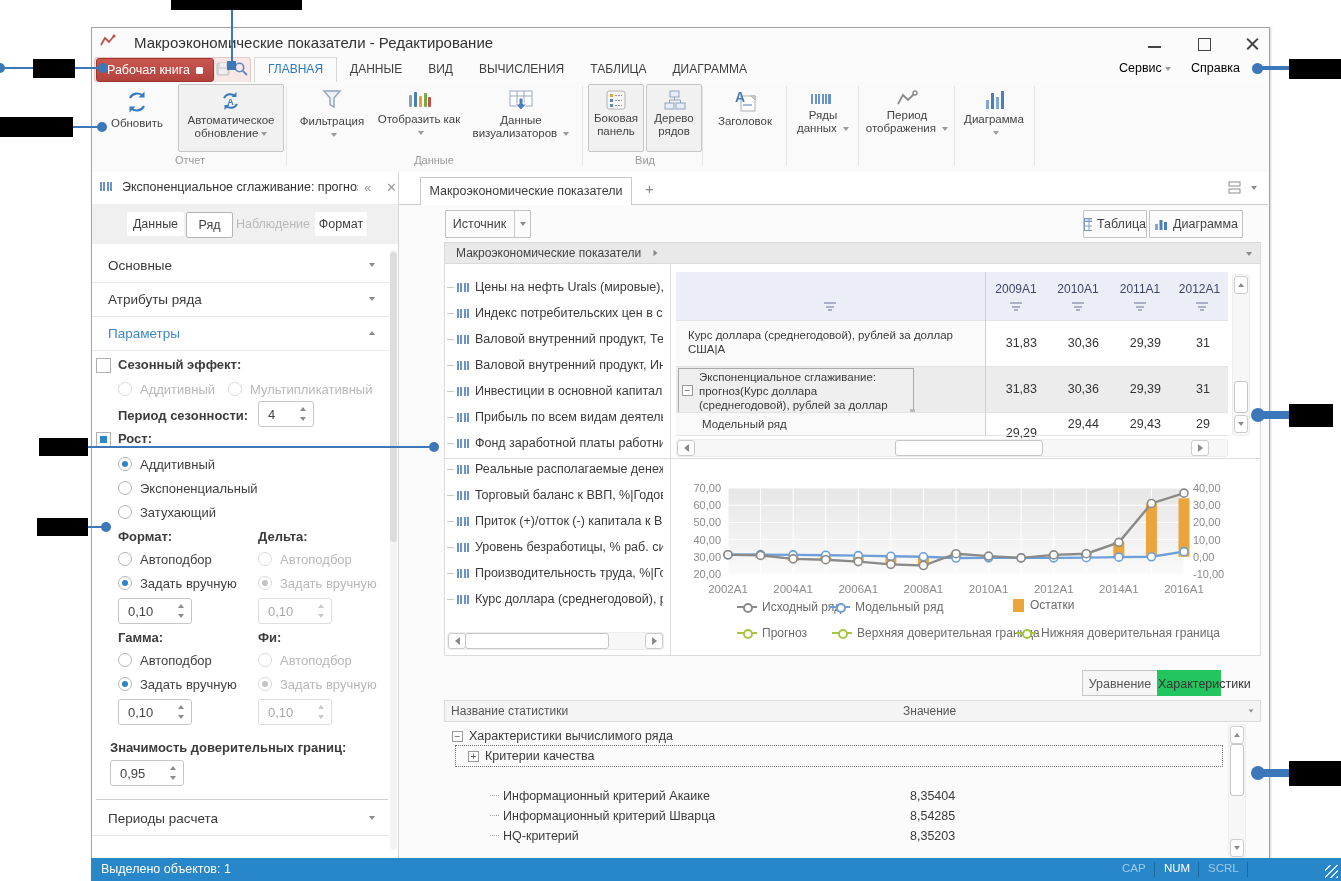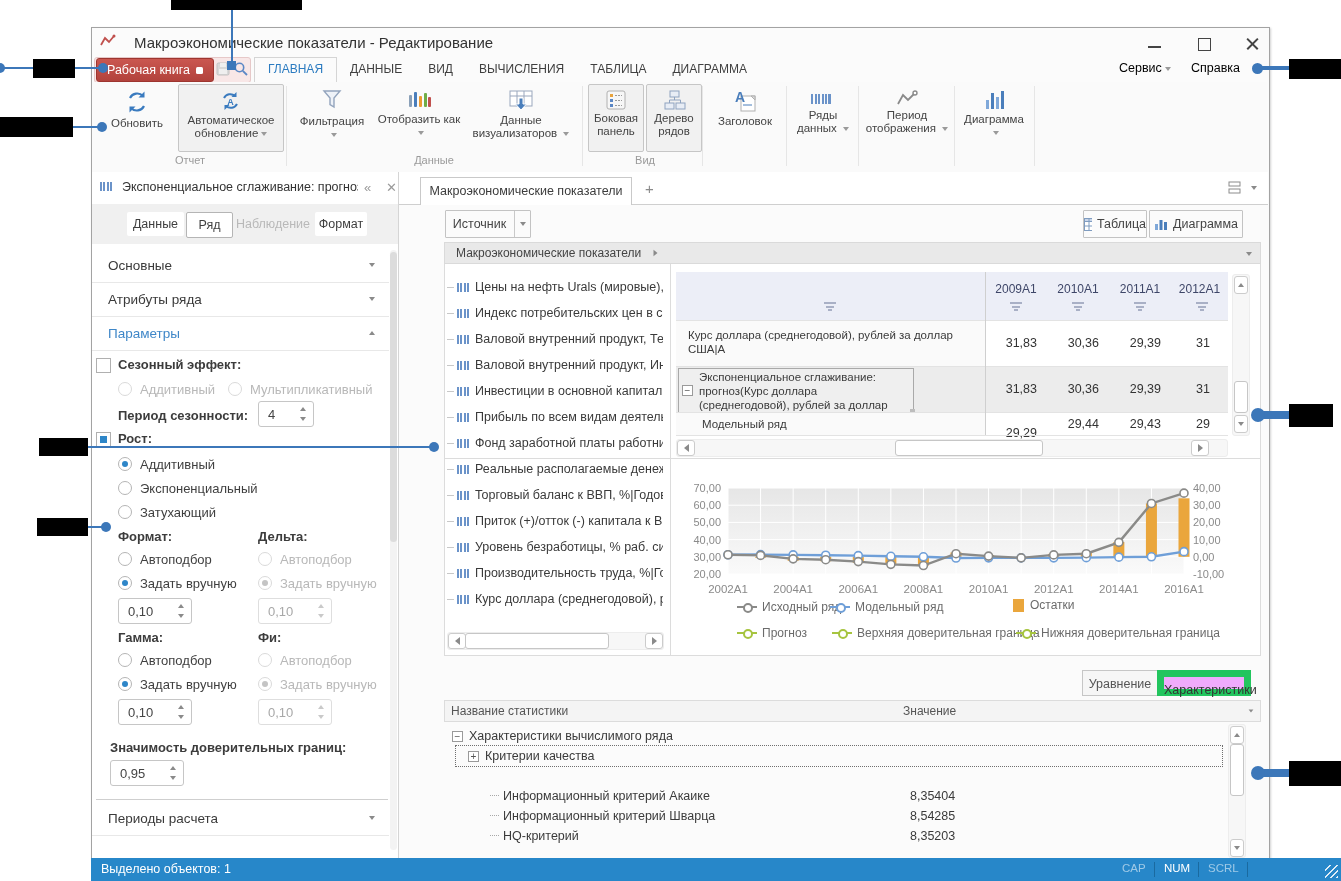--- a/index.html
+++ b/index.html
@@ -676,21 +676,21 @@
     <span>Верхняя доверительная граница</span>
   </div>
 <div class="lg" style="left:1016px;top:626px">
     <span class="lgm" style="--c: #a6c43f;">
       <i class="c"></i>
     </span>
     <span>Нижняя доверительная граница</span>
   </div>
 
 <div class="a stat-tab" style="left:1082px;top:670px;width:76px;background:#f6f6f6;border:1px solid #c6c6c6;color:#555">Уравнение</div>
-<div class="a stat-tab" style="left:1157px;top:670px;width:94px;background:#f0abfc;border:7px solid #22c55e;color:#333">Характеристики</div>
+<div class="a stat-tab" style="left:1157px;top:670px;width:64px;background:#22c55e;border:1px solid #22c55e;color:#333">Характеристики</div>
 
 <div class="a stats-head">
   <span style="margin-left:6px">Название статистики</span>
   <span style="position:absolute;left:458px">Значение</span>
   <span class="td" style="position:absolute;right:6px;top:8px;transform:scale(.8)"></span>
 </div>
 
 <div class="a" style="left:444px;top:722px;width:817px;height:136px;overflow:hidden">
   <div class="srow" style="left:8px;top:4px;width:770px">
       <span class="tgl minus" style="margin-right:6px"></span>

